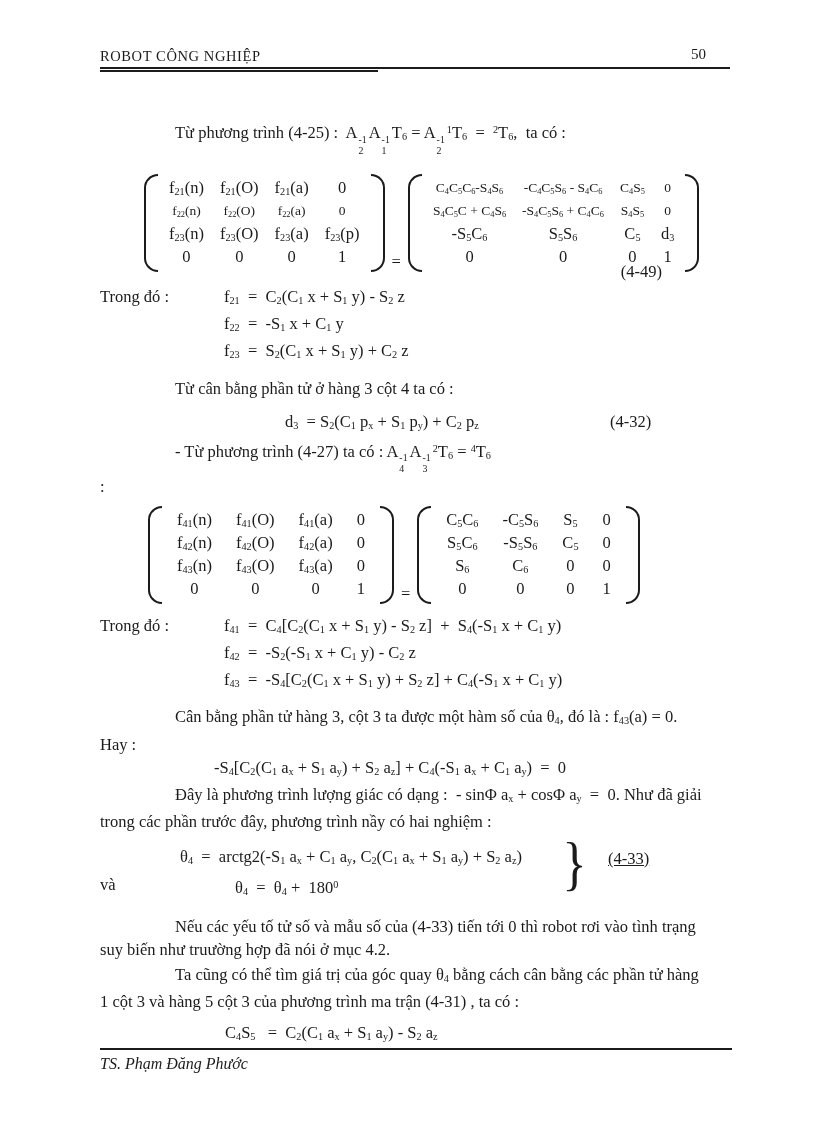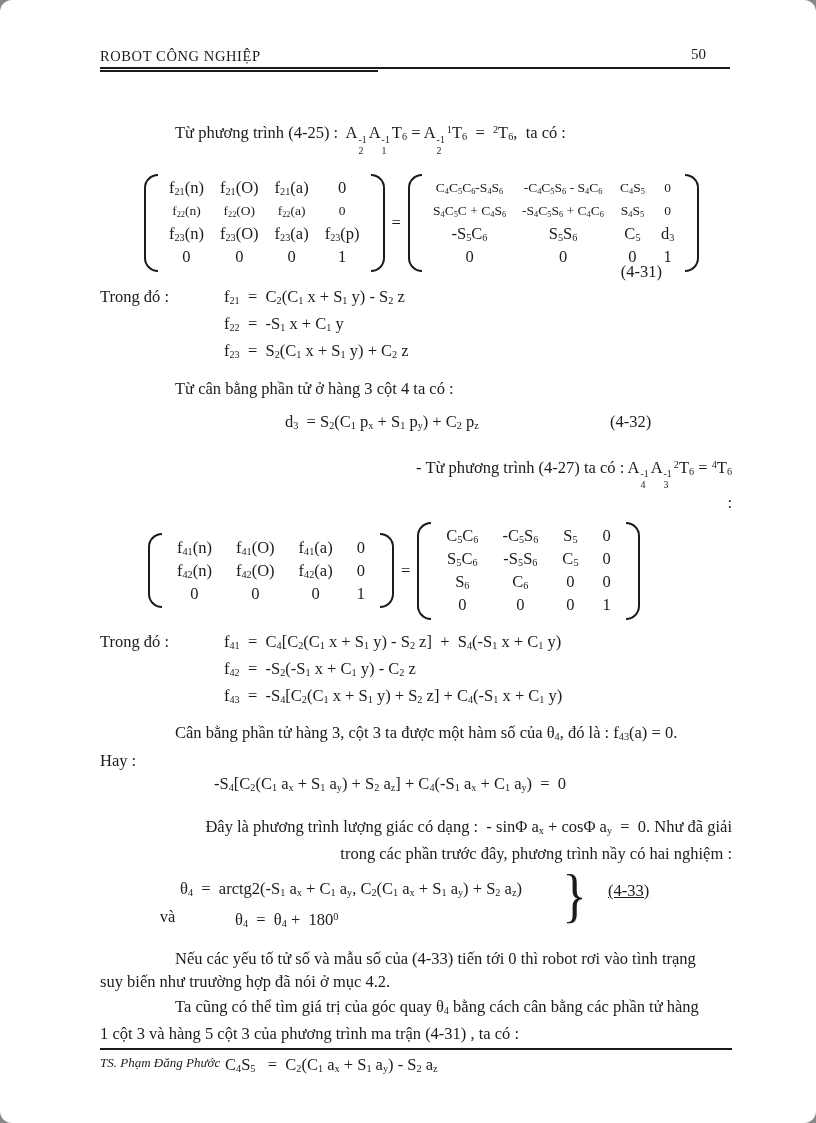--- a/index.html
+++ b/index.html
@@ -1,38 +1,38 @@
 <!DOCTYPE html>
 <html style="--ink: #1b1b1b; --paper: #ffffff;"><head>
 <meta charset="utf-8">
 <style>
   :root{ --ink:#1b1b1b; --paper:#ffffff; }
   html,body{margin:0;padding:0;background:#888;}
   .page{
     width:816px;height:1123px;position:relative;margin:0 auto;
     background:var(--paper);color:var(--ink);
     font-family:"Liberation Serif","DejaVu Serif",serif;
-    font-size:16.5px;overflow:hidden;border-radius:12px;
+    font-size:16.5px;overflow:hidden;
   }
   
   .header{position:absolute;top:46px;left:100px;right:86px;height:30px;}
   .htitle{font-size:14.5px;letter-spacing:.6px;}
   .hpage{position:absolute;right:24px;top:0;font-size:15px;}
   .hrule{position:absolute;top:21px;left:0;right:0;height:2px;background:var(--ink);}
   .hrule-short{position:absolute;top:24px;left:0;width:278px;height:2px;background:var(--ink);}
   
   .main{position:absolute;top:112px;left:100px;width:632px;}
   .line{margin:0;line-height:23px;white-space:nowrap;}
   .ind{margin-left:75px;}
   sub{font-size:.62em;vertical-align:-0.22em;}
   sup{font-size:.62em;vertical-align:.5em;}
   .st{display:inline-flex;flex-direction:column;align-items:flex-start;
       font-size:.6em;line-height:1.12;vertical-align:-0.45em;margin:0 2px 0 1px;}
   
-  .matrixrow{display:flex;align-items:center;}
+  .matrixrow{display:flex;align-items:flex-end;}
   .mrow1{margin-top:18px;margin-left:44px;}
   .mrow2{margin-top:8px;margin-left:48px;}
   .matrix{display:inline-flex;align-items:stretch;}
   .mb{width:12px;border:2.2px solid var(--ink);}
   .mb.l{border-right:none;border-radius:15px 0 0 15px;margin-right:3px;}
   .mb.r{border-left:none;border-radius:0 15px 15px 0;margin-left:3px;}
   .matrix table{border-collapse:collapse;margin:3px 0;}
   .matrix td{text-align:center;padding:0 9px;height:23px;white-space:nowrap;}
   .m1l td{padding:0 8px;}
   .m1l tr:nth-child(2){font-size:13.5px;}
@@ -52,30 +52,30 @@
   .eqline{position:relative;line-height:23px;white-space:nowrap;}
   .eq432{margin-top:10px;margin-left:185px;}
   .eqtag{position:absolute;left:510px;top:0;}
   .eq432 .eqtag{left:325px;}
   .eqzero{margin-top:0;margin-left:114px;}
   .eqc4s5{margin-top:8px;margin-left:125px;}
   
   .eq433{position:relative;margin-top:12px;}
   .eq433 .l1{margin-left:80px;line-height:24px;white-space:nowrap;}
   .eq433 .l2{display:flex;line-height:24px;white-space:nowrap;}
-  .eq433 .va{width:135px;flex:none;text-align:center;}
+  .eq433 .va{width:135px;flex:none;}
   .brace433{position:absolute;left:460px;top:-12px;font-size:60px;font-weight:400;
             line-height:1;transform:scaleX(.85);}
   .tag433{position:absolute;left:508px;top:4px;text-decoration:underline;}
   
-  .mt16{margin-top:16px;text-align:right;} .mt10{margin-top:10px;}
+  .mt16{} .mt10{margin-top:10px;}
   
   .footer{position:absolute;left:100px;top:1048px;width:632px;
           border-top:2px solid var(--ink);padding-top:5px;
-          font-style:italic;font-size:13px;}
+          font-style:italic;font-size:16px;}
 </style>
 </head>
 <body>
 
 <div class="page">
 
   <div class="header">
     <span class="htitle">ROBOT CÔNG NGHIỆP</span>
     <span class="hpage">50</span>
     <div class="hrule"></div>
@@ -155,21 +155,21 @@
                 <td>0</td>
                 <td>0</td>
                 <td>0</td>
                 <td>1</td>
               </tr>
             </tbody>
           </table>
         <div class="mb r"></div>
       </div>
     </div>
-    <div class="eqlabel431">(4-31)</div>
+    <div class="eqlabel431">(4-49)</div>
 
     <div class="where where1">
       <span class="wlabel">Trong đó :</span>
       <div class="wlines">
         <div>f<sub>21</sub> &nbsp;= &nbsp;C<sub>2</sub>(C<sub>1</sub> x + S<sub>1</sub> y) - S<sub>2</sub> z</div>
         <div>f<sub>22</sub> &nbsp;= &nbsp;-S<sub>1</sub> x + C<sub>1</sub> y</div>
         <div>f<sub>23</sub> &nbsp;= &nbsp;S<sub>2</sub>(C<sub>1</sub> x + S<sub>1</sub> y) + C<sub>2</sub> z</div>
       </div>
     </div>
 
@@ -202,20 +202,26 @@
                 <td>f<sub>41</sub>(a)</td>
                 <td>0</td>
               </tr>
               <tr>
                 <td>f<sub>42</sub>(n)</td>
                 <td>f<sub>42</sub>(O)</td>
                 <td>f<sub>42</sub>(a)</td>
                 <td>0</td>
               </tr>
               <tr>
+                <td>f<sub>43</sub>(n)</td>
+                <td>f<sub>43</sub>(O)</td>
+                <td>f<sub>43</sub>(a)</td>
+                <td>0</td>
+              </tr>
+              <tr>
                 <td>0</td>
                 <td>0</td>
                 <td>0</td>
                 <td>1</td>
               </tr>
             </tbody>
           </table>
         <div class="mb r"></div>
       </div>
       <div class="meq">=</div>

